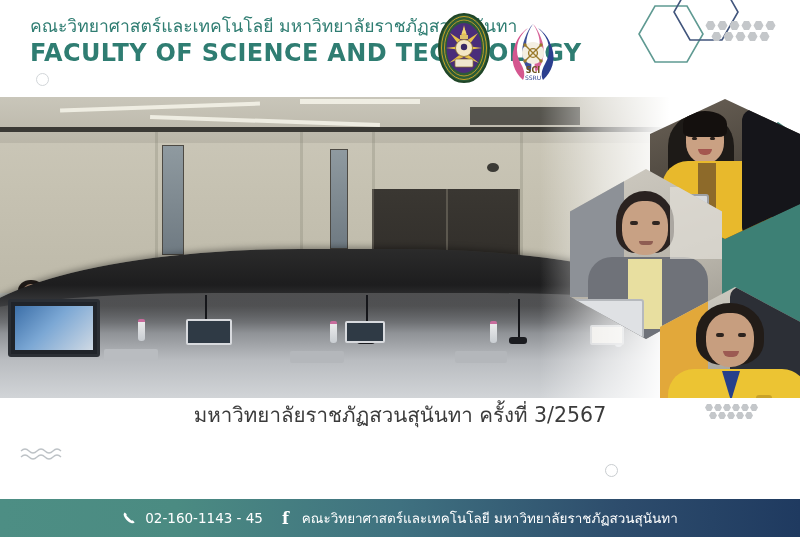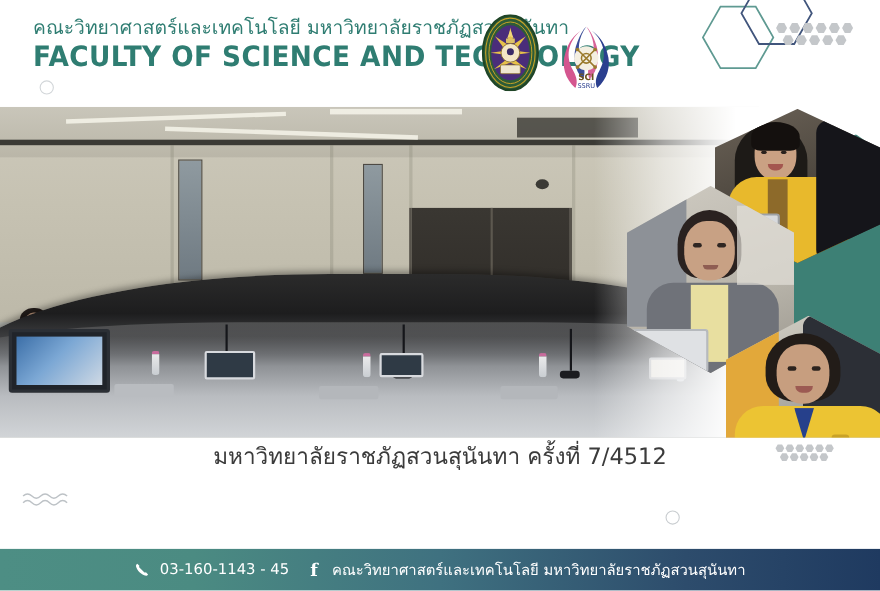--- a/index.html
+++ b/index.html
@@ -483,27 +483,27 @@
 
     <svg class="cap-wave" width="42" height="18" viewBox="0 0 42 18">
       <g fill="none" stroke="#bdc2c6" stroke-width="1.3">
         <path d="M1 5 Q5 1 9 5 T17 5 T25 5 T33 5 T41 5"></path>
         <path d="M1 11 Q5 7 9 11 T17 11 T25 11 T33 11 T41 11"></path>
       </g>
     </svg>
 
     <div class="cap-circle"></div>
 
-    <div class="cap-line cap2">มหาวิทยาลัยราชภัฏสวนสุนันทา ครั้งที่ 7/4512</div>
+    <div class="cap-line cap2">มหาวิทยาลัยราชภัฏสวนสุนันทา ครั้งที่ 3/2567</div>
   </div>
 
   <div class="footer">
     <div class="foot-inner">
       <svg class="ficon" width="14" height="14" viewBox="0 0 16 16">
         <path d="M3.2 1.6 C2.2 2.2 1.6 3.4 2 4.8 C2.9 8.5 7.5 13.1 11.2 14 C12.6 14.4 13.8 13.8 14.4 12.8 L12.2 10.6 C11.6 11 10.9 11 10.4 10.6 L5.4 5.6 C5 5.1 5 4.4 5.4 3.8 Z" fill="#ffffff"></path>
       </svg>
-      <span class="foot-phone">03-160-1143 - 45</span>
+      <span class="foot-phone">02-160-1143 - 45</span>
       <span class="fb-glyph">f</span>
       <span class="foot-fb">คณะวิทยาศาสตร์และเทคโนโลยี มหาวิทยาลัยราชภัฏสวนสุนันทา</span>
     </div>
   </div>
 
 </div>
 
 </body></html>

